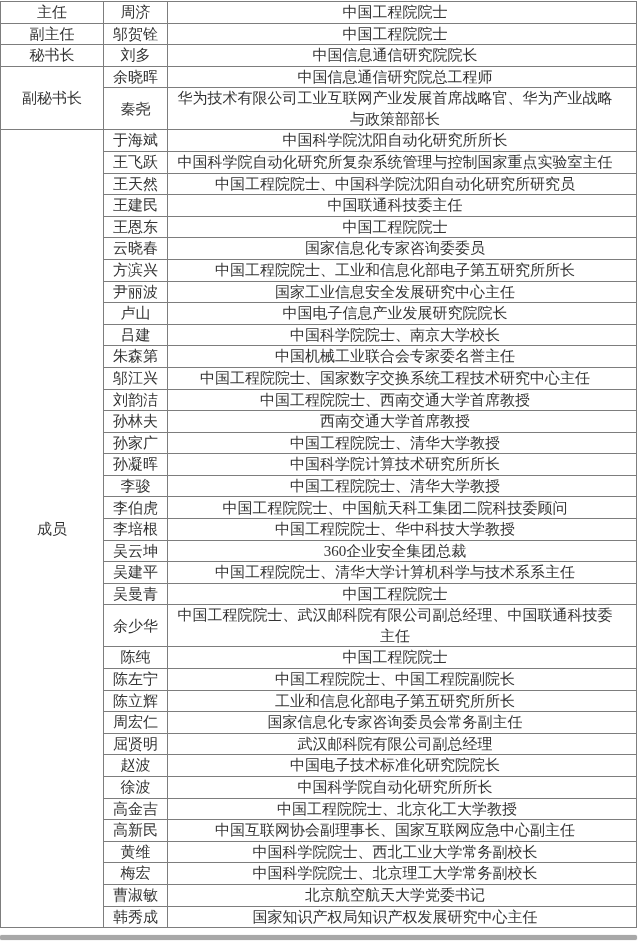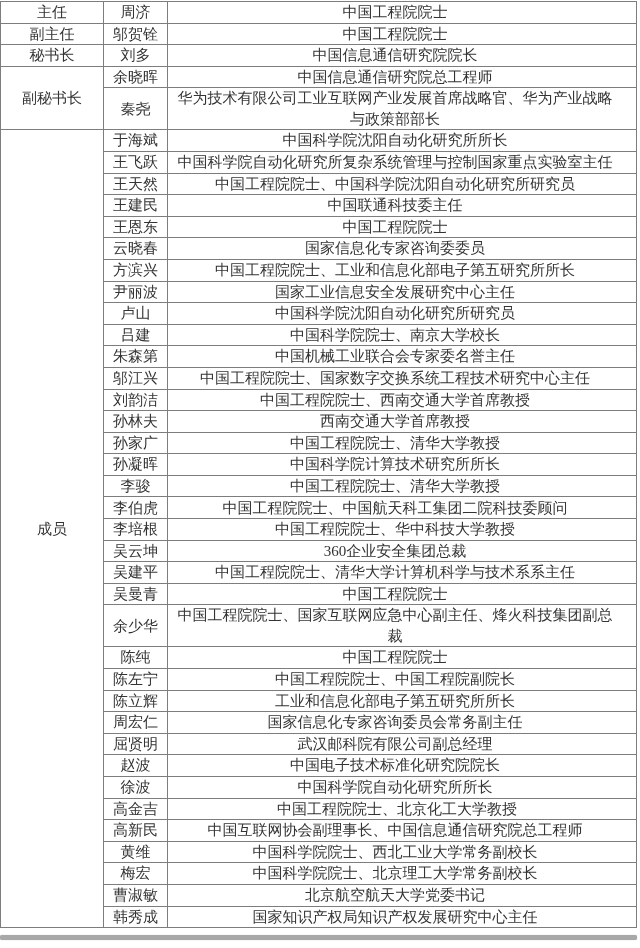--- a/index.html
+++ b/index.html
@@ -145,21 +145,21 @@
         </tr>
         <tr>
           <td class="name-cell">尹丽波</td>
           <td class="title-cell">
             <div class="title-inner">国家工业信息安全发展研究中心主任</div>
           </td>
         </tr>
         <tr>
           <td class="name-cell">卢山</td>
           <td class="title-cell">
-            <div class="title-inner">中国科学院沈阳自动化研究所研究员</div>
+            <div class="title-inner">中国电子信息产业发展研究院院长</div>
           </td>
         </tr>
         <tr>
           <td class="name-cell">吕建</td>
           <td class="title-cell">
             <div class="title-inner">中国科学院院士、南京大学校长</div>
           </td>
         </tr>
         <tr>
           <td class="name-cell">朱森第</td>
@@ -229,21 +229,21 @@
         </tr>
         <tr>
           <td class="name-cell">吴曼青</td>
           <td class="title-cell">
             <div class="title-inner">中国工程院院士</div>
           </td>
         </tr>
         <tr>
           <td class="name-cell">余少华</td>
           <td class="title-cell">
-            <div class="title-inner">中国工程院院士、国家互联网应急中心副主任、烽火科技集团副总裁</div>
+            <div class="title-inner">中国工程院院士、武汉邮科院有限公司副总经理、中国联通科技委主任</div>
           </td>
         </tr>
         <tr>
           <td class="name-cell">陈纯</td>
           <td class="title-cell">
             <div class="title-inner">中国工程院院士</div>
           </td>
         </tr>
         <tr>
           <td class="name-cell">陈左宁</td>
@@ -283,21 +283,21 @@
         </tr>
         <tr>
           <td class="name-cell">高金吉</td>
           <td class="title-cell">
             <div class="title-inner"> 中国工程院院士、北京化工大学教授</div>
           </td>
         </tr>
         <tr>
           <td class="name-cell">高新民</td>
           <td class="title-cell">
-            <div class="title-inner">中国互联网协会副理事长、中国信息通信研究院总工程师</div>
+            <div class="title-inner">中国互联网协会副理事长、国家互联网应急中心副主任</div>
           </td>
         </tr>
         <tr>
           <td class="name-cell">黄维</td>
           <td class="title-cell">
             <div class="title-inner">中国科学院院士、西北工业大学常务副校长</div>
           </td>
         </tr>
         <tr>
           <td class="name-cell">梅宏</td>

